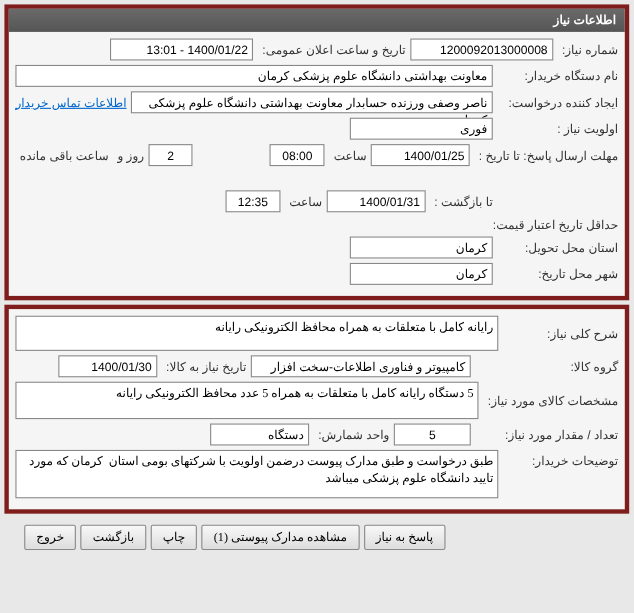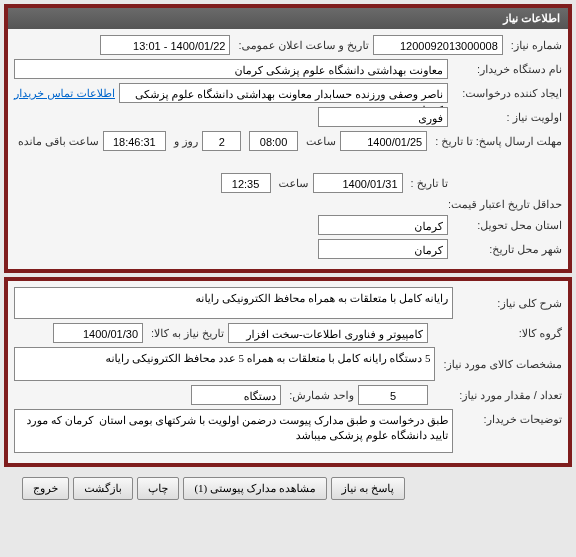--- a/index.html
+++ b/index.html
@@ -120,29 +120,28 @@
     </div>
 
     <div class="row">
       <span class="label">مهلت ارسال پاسخ:  تا تاریخ :</span>
       <span class="field narrow">1400/01/25</span>
       <span class="label">ساعت</span>
       <span class="field small">08:00</span>
       <span class="spacer"></span>
       <span class="field tiny">2</span>
       <span class="label">روز و</span>
-      <span class="field small" style="width:65px">18:46:31</span>
       <span class="label">ساعت باقی مانده</span>
     </div>
 
     <div class="row">
       <div class="col-group" style="width:110px">
         <span class="label">حداقل تاریخ اعتبار قیمت:</span>
       </div>
-      <span class="label">تا تاریخ :</span>
+      <span class="label">تا بازگشت :</span>
       <span class="field narrow">1400/01/31</span>
       <span class="label">ساعت</span>
       <span class="field small">12:35</span>
     </div>
 
     <div class="row">
       <span class="label" style="width:110px">استان محل تحویل:</span>
       <span class="field med">کرمان</span>
     </div>
 

